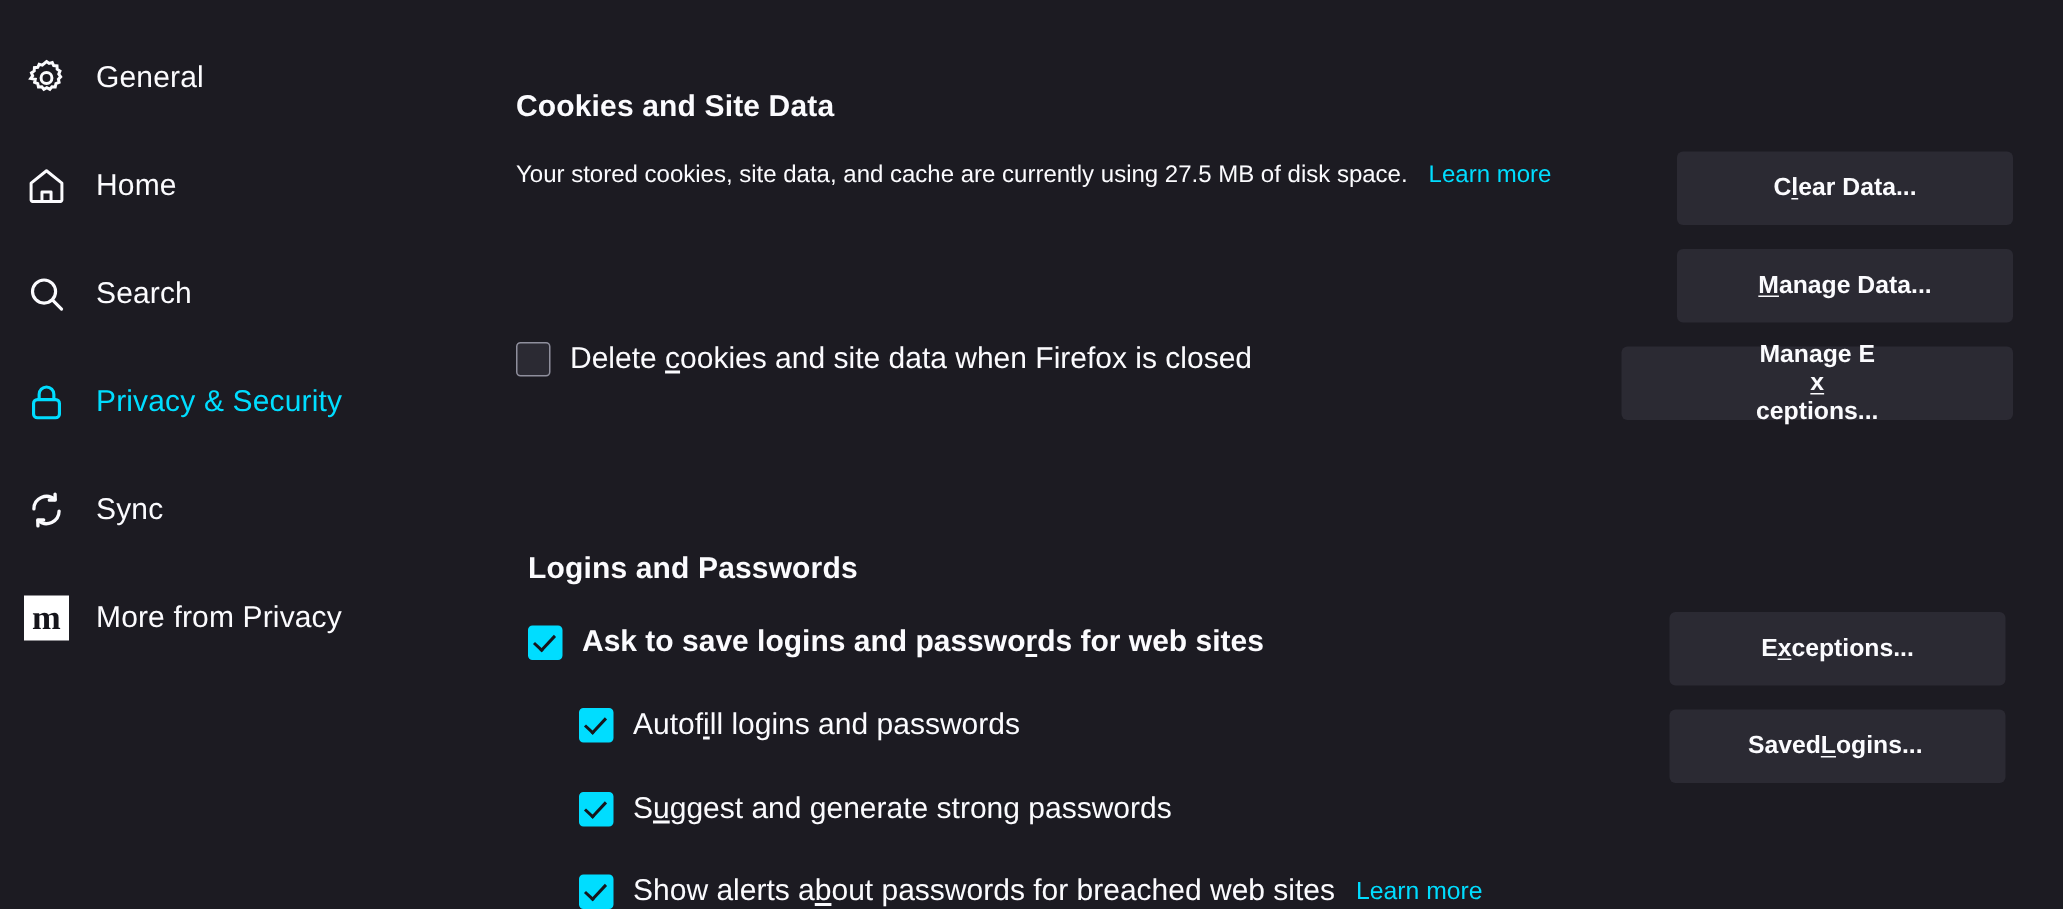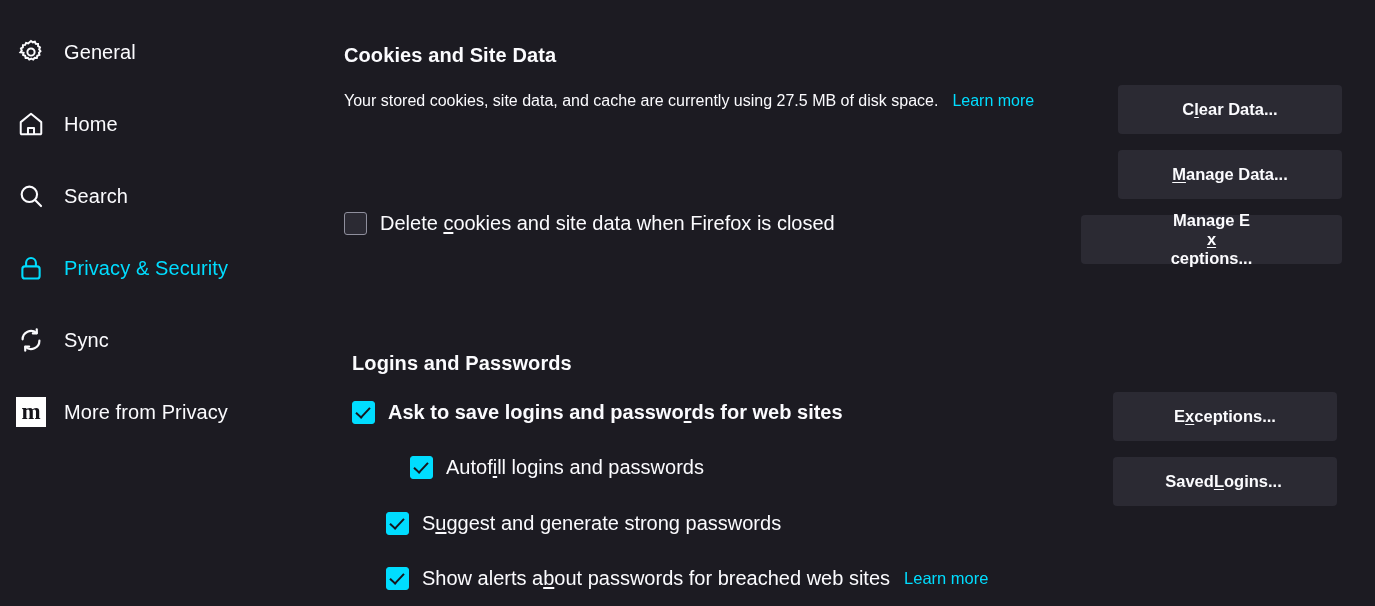--- a/index.html
+++ b/index.html
@@ -80,21 +80,21 @@
     font-weight: bold;
     font-size: 23px;
     line-height: 1;
     padding-bottom: 2px;
   }
 
   
   #content {
     position: absolute;
     left: 330px;
-    top: 0;
+    top: 16px;
     width: 1045px;
     height: 470px;
   }
 
   .section-title {
     font-size: 20px;
     font-weight: bold;
     color: #fbfbfe;
     letter-spacing: 0.1px;
   }
@@ -283,21 +283,21 @@
 
     <section>
 
       <h2 class="section-title abs" style="left:22px; top:352px;">Logins and Passwords</h2>
 
       <label class="cbrow abs" style="left:22px; top:401px;font-weight:bold;">
         <span class="cbox on"></span>
         <span class="cblabel"><span>Ask to save logins and passwo</span><span class="ak">r</span><span>ds for web sites</span></span>
       </label>
 
-      <label class="cbrow abs" style="left:56px; top:456px;margin-left:24px;">
+      <label class="cbrow abs" style="left:56px; top:456px;">
         <span class="cbox on"></span>
         <span class="cblabel"><span>Autof</span><span class="ak">i</span><span>ll logins and passwords</span></span>
       </label>
 
       <label class="cbrow abs" style="left:56px; top:512px;">
         <span class="cbox on"></span>
         <span class="cblabel"><span>S</span><span class="ak">u</span><span>ggest and generate strong passwords</span></span>
       </label>
 
       <label class="cbrow abs" style="left:56px; top:567px;">

